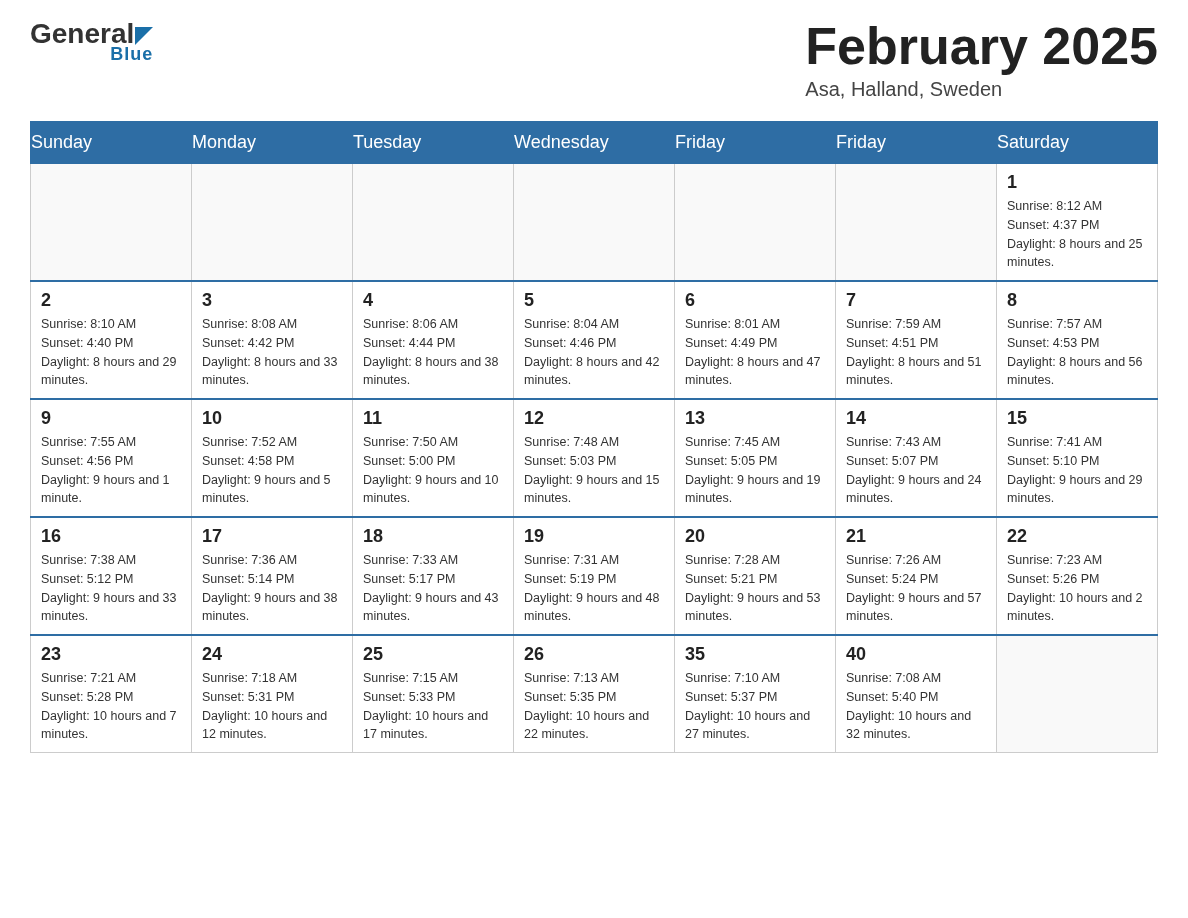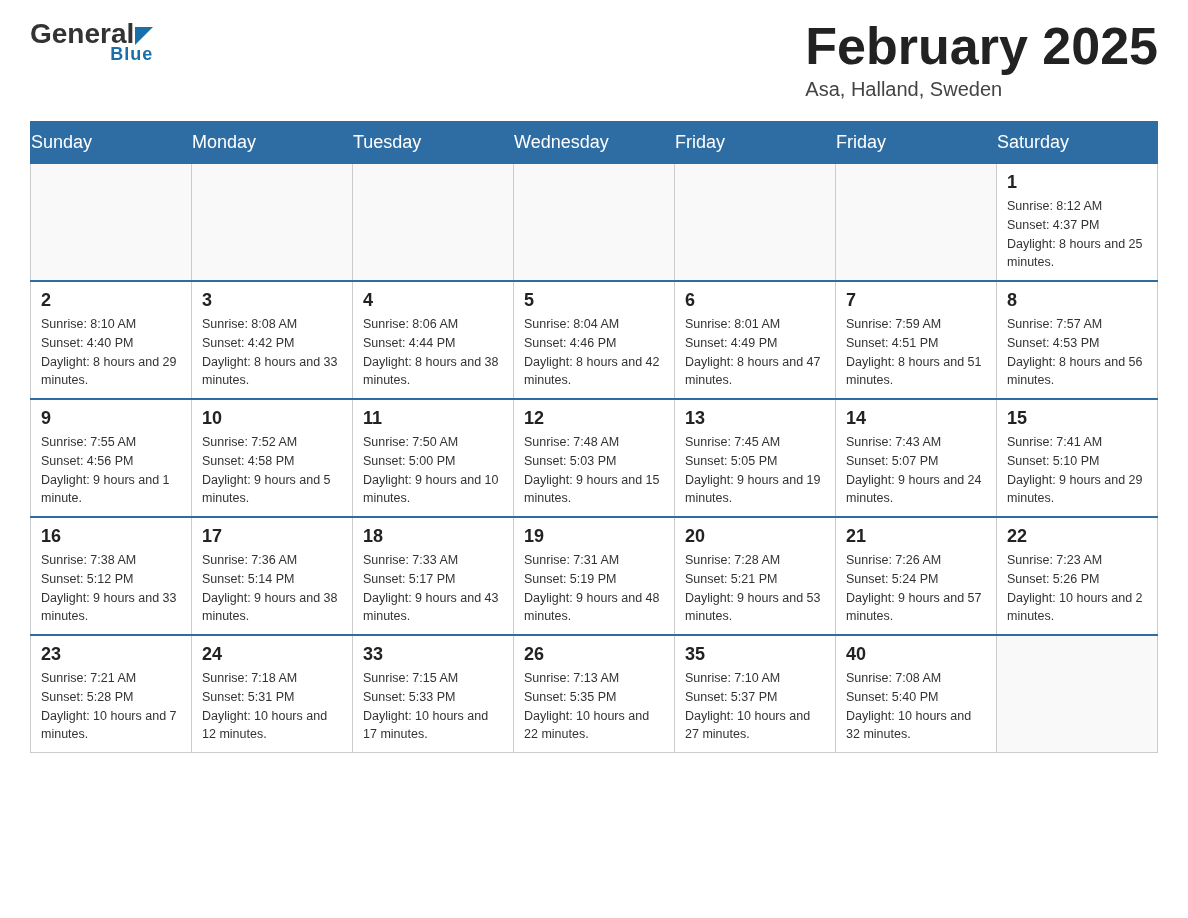--- a/index.html
+++ b/index.html
@@ -226,21 +226,21 @@
       <tr class="row-divider">
         <td>
           <div class="day-number">23</div>
           <div class="day-info">Sunrise: 7:21 AM<br>Sunset: 5:28 PM<br>Daylight: 10 hours and 7 minutes.</div>
         </td>
         <td>
           <div class="day-number">24</div>
           <div class="day-info">Sunrise: 7:18 AM<br>Sunset: 5:31 PM<br>Daylight: 10 hours and 12 minutes.</div>
         </td>
         <td>
-          <div class="day-number">33</div>
+          <div class="day-number">25</div>
           <div class="day-info">Sunrise: 7:15 AM<br>Sunset: 5:33 PM<br>Daylight: 10 hours and 17 minutes.</div>
         </td>
         <td>
           <div class="day-number">26</div>
           <div class="day-info">Sunrise: 7:13 AM<br>Sunset: 5:35 PM<br>Daylight: 10 hours and 22 minutes.</div>
         </td>
         <td>
           <div class="day-number">35</div>
           <div class="day-info">Sunrise: 7:10 AM<br>Sunset: 5:37 PM<br>Daylight: 10 hours and 27 minutes.</div>
         </td>

